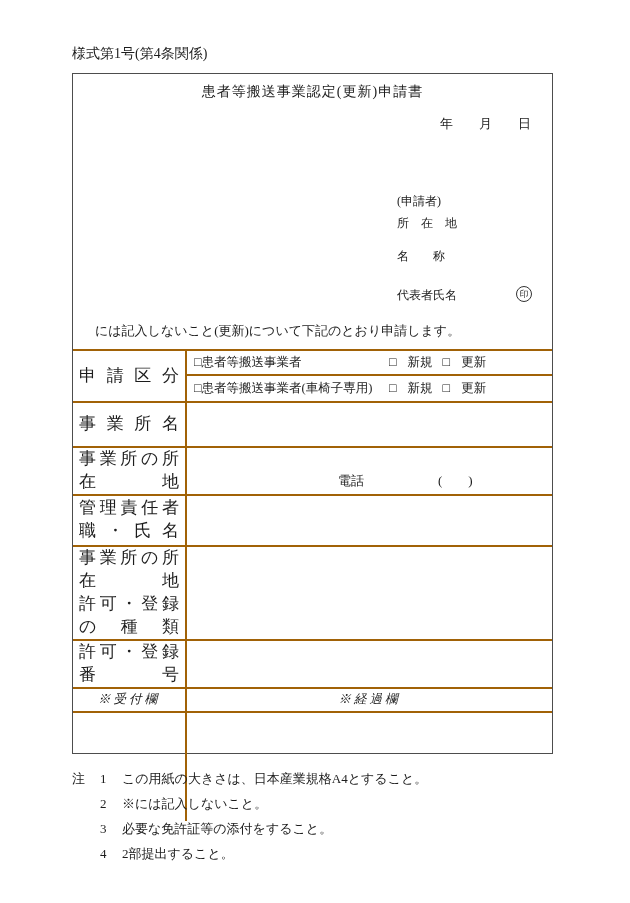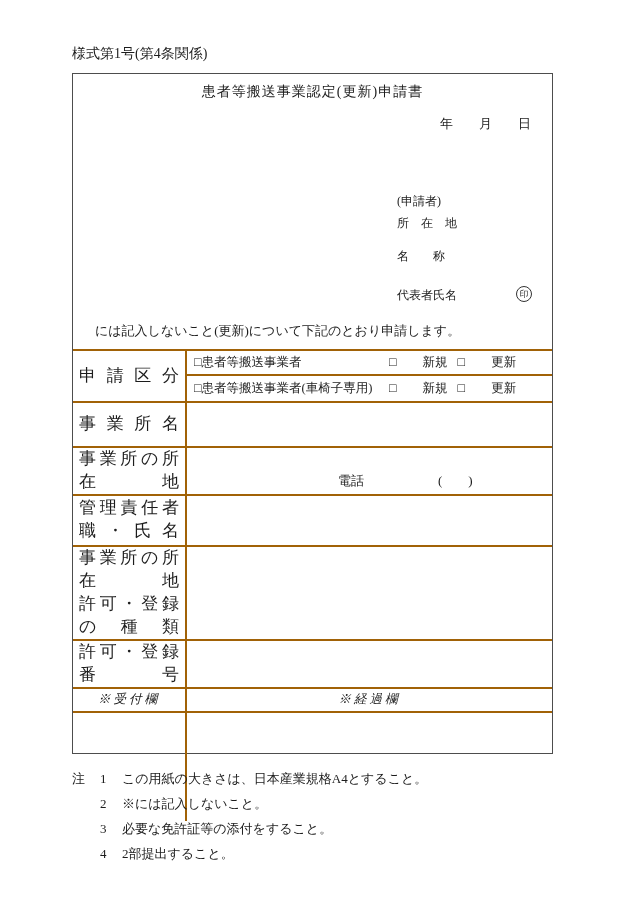--- a/index.html
+++ b/index.html
@@ -39,21 +39,21 @@
   td:last-child { border-right:0; }
   tr:last-child td { border-bottom:0; }
 
   td.lbl { padding:0 6px; }
   .jl { text-align:justify; text-align-last:justify; font-size:17px; line-height:1.35; }
   td.hdr { text-align:center; letter-spacing:3px; font-size:12.5px;font-style:italic; }
 
   td.opt-cell { position:relative; padding-left:7px; font-size:12.5px; }
   .opt-checks { position:absolute; left:202px; top:50%; transform:translateY(-50%); white-space:nowrap; }
   .cb { display:inline-block; }
-  .chk-label { margin-left:26px; }
+  .chk-label { margin-left:11px; }
   .cb2 { margin-left:10px; }
 
   td.addr-cell { position:relative; }
   .phone-line { position:absolute; left:151px; bottom:5px; font-size:13px; }
   .phone-parens { margin-left:74px; }
 
   .notes { position:absolute; left:72px; top:766px; font-size:13px; }
   .note-row { display:flex; line-height:25px; }
   .note-label { width:28px; }
   .note-num { width:22px; }

